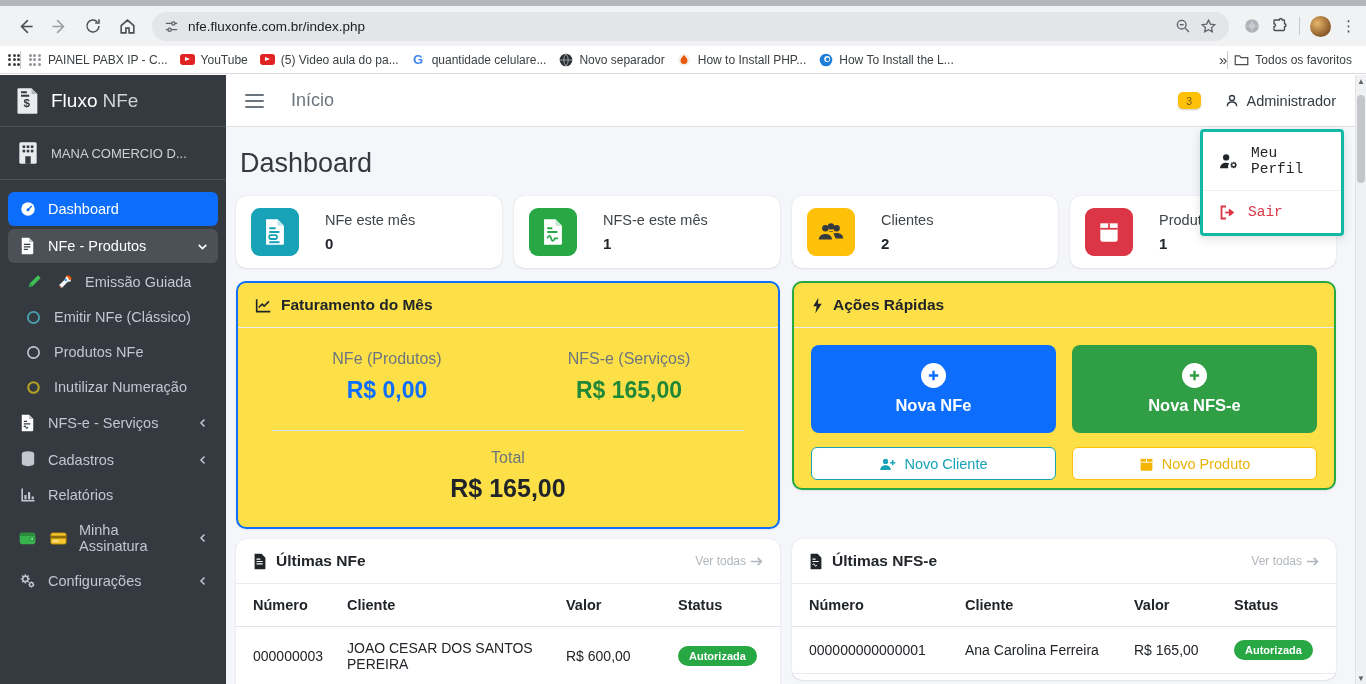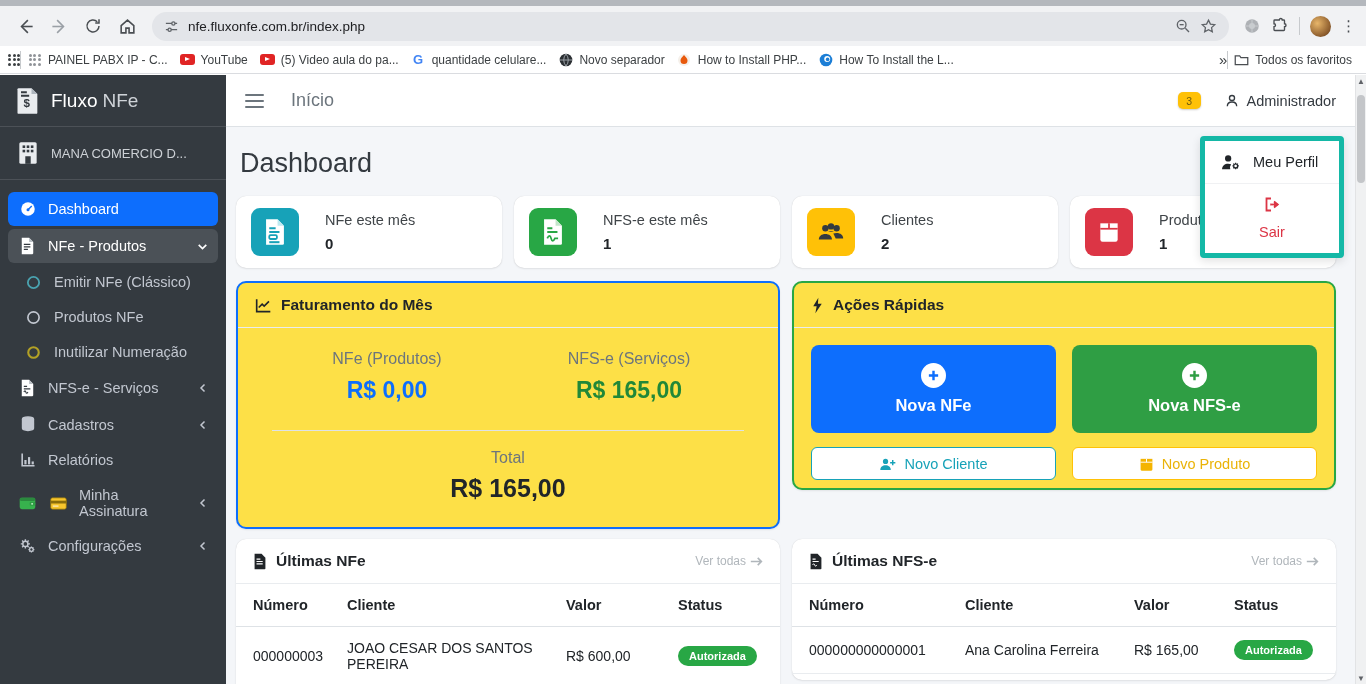--- a/index.html
+++ b/index.html
@@ -107,24 +107,24 @@
 
   .row3{display:flex;gap:12px;align-items:flex-start;}
   .tcard{flex:1;padding-bottom:6px;}
   .tbl{width:100%;border-collapse:collapse;font-size:14px;}
   .tbl th{font-size:14.5px;font-weight:bold;color:#212529;text-align:left;padding:13px 8px;border-bottom:1px solid #dee2e6;}
   .tbl td{padding:13px 8px;border-bottom:1px solid #e9ecef;color:#212529;}
   .tbl .first{padding-left:17px;}
   .badge-ok{display:inline-block;background:var(--success);color:#fff;font-size:11px;font-weight:bold;padding:4px 11px;border-radius:11px;}
 
   
-  .dropdown{position:absolute;left:1200px;top:136px;width:144px;background:#fff;border:5px solid #14b8a6;border-radius:4px;box-shadow:0 3px 10px rgba(0,0,0,.12);z-index:50;}
+  .dropdown{position:absolute;left:1200px;top:129px;width:144px;background:#fff;border:3px solid #14b8a6;border-radius:4px;box-shadow:0 3px 10px rgba(0,0,0,.12);z-index:50;font-family:Liberation Mono, monospace;}
   .ddi{display:flex;align-items:center;gap:12px;padding:13px 16px;font-size:14.5px;color:#212529;cursor:pointer;}
   .ddi+.ddi{border-top:1px solid #f0f1f3;}
-  .ddi.danger{color:var(--danger);flex-direction:column;}
+  .ddi.danger{color:var(--danger);}
 </style>
 </head>
 <body>
 
 <div class="titlebar"></div>
 
 <div class="toolbar">
   <div class="navbtn">
     <svg width="19" height="19" viewBox="0 0 24 24" fill="none" stroke="currentColor" stroke-width="2">
         <path d="M15 4 L7 12 L15 20"></path>
@@ -327,20 +327,39 @@
               <path d="M11 1l5 5h-5z" fill="#b9bfc4"></path>
               <path d="M4.5 9h8 M4.5 12h8 M4.5 15h5" stroke="#343a40" stroke-width="1.5"></path>
             </svg>
         </span>
         <span>NFe - Produtos</span>
         <span class="chev">
           <svg width="13" height="13" viewBox="0 0 24 24" fill="none" stroke="currentColor" stroke-width="3">
               <path d="M5 9 L12 16 L19 9"></path>
             </svg>
         </span>
+      </div>
+      <div class="mi sub">
+        <span class="micon">
+          <svg width="16" height="16" viewBox="0 0 24 24">
+              <path d="M4 20l2-6L18 2l4 4L10 18z" fill="#40c057"></path>
+              <path d="M4 20l6-2-4-4z" fill="#2f9e44"></path>
+            </svg>
+        </span>
+        <span class="micon">
+          <svg width="16" height="16" viewBox="0 0 24 24">
+              <path d="M14 3c4 1 7 4 7 8l-5 1-4-4z" fill="#f1f3f5"></path>
+              <path d="M16 2c3 0 6 3 6 6-2 1-4 1-4 1s0-2-2-4-4-1-4-1 2-2 4-2z" fill="#e8590c"></path>
+              <path d="M6 14l4 4-3 3-4-4z" fill="#ced4da"></path>
+              <path d="M12 8 L4 16l4 4 8-8z" fill="#f8f9fa"></path>
+              <circle cx="13" cy="9" r="1.8" fill="#339af0"></circle>
+              <path d="M4 21l3-1-2-2z" fill="#e8590c"></path>
+            </svg>
+        </span>
+        <span>Emissão Guiada</span>
       </div>
       <div class="mi sub">
         <span class="micon">
           <svg width="15" height="15" viewBox="0 0 20 20" fill="none" stroke="#4aa3b0" stroke-width="2.4">
               <circle cx="10" cy="10" r="7.5"></circle>
             </svg>
         </span>
         <span>Emitir NFe (Clássico)</span>
       </div>
       <div class="mi sub">

